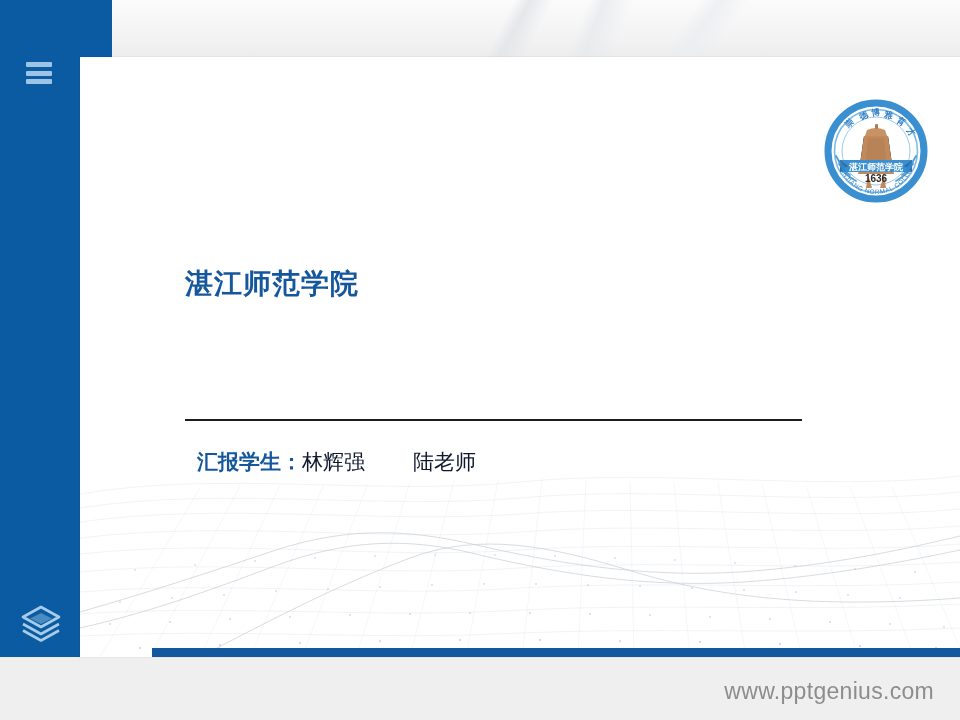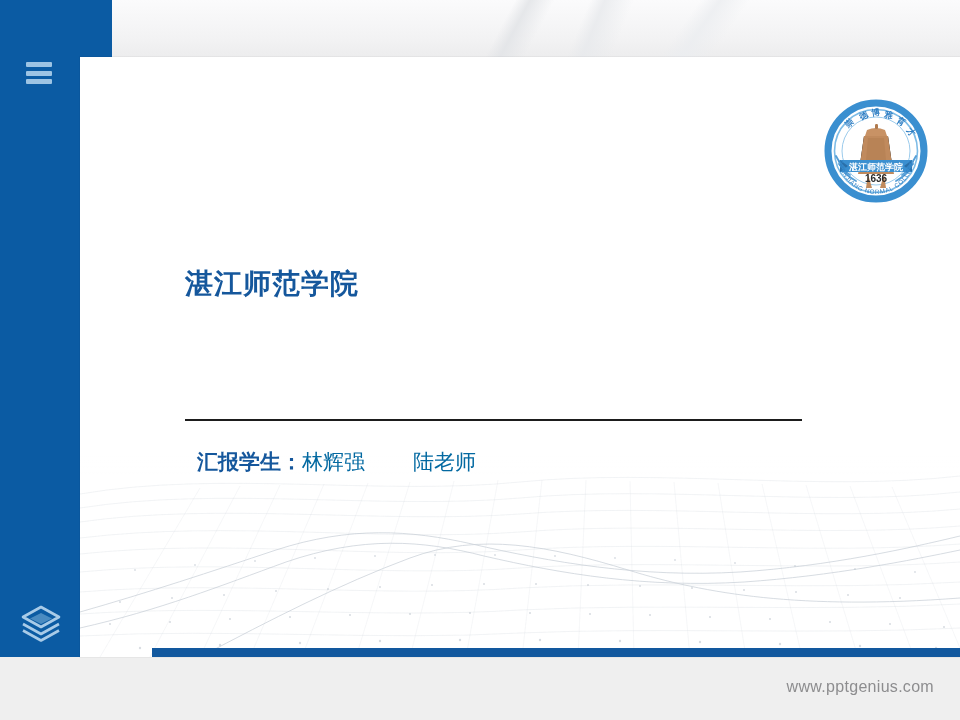--- a/index.html
+++ b/index.html
@@ -132,21 +132,21 @@
     z-index: 4;
     display: flex;
     align-items: baseline;
     margin-left: 12px;
   }
   .byline .lbl {
     font-weight: bold;
     color: #15579c;
   }
   .byline .val {
-    color: #0369a1;
+    color: #0f172a;
   }
   .byline .gap { display: inline-block; width: 48px; }
 
   
   .crest {
     position: absolute;
     left: 820px; top: 98px;
     width: 112px; height: 106px;
     z-index: 5;
   }
@@ -168,21 +168,21 @@
   
   .footer {
     position: absolute;
     left: 0; top: 657px;
     width: 960px; height: 63px;
     background: #efefef;
   }
   .footer-url {
     position: absolute;
     right: 26px; top: 678px;
-    font-size: 16px;
+    font-size: 23px;
     color: #8d8d8f;
     letter-spacing: .3px;
     white-space: nowrap;
   }
 
   .slide-edge {
     position: absolute;
     left: 80px; top: 57px;
     width: 880px; height: 600px;
     box-shadow: 0 0 0 1px rgba(0,0,0,.035);

